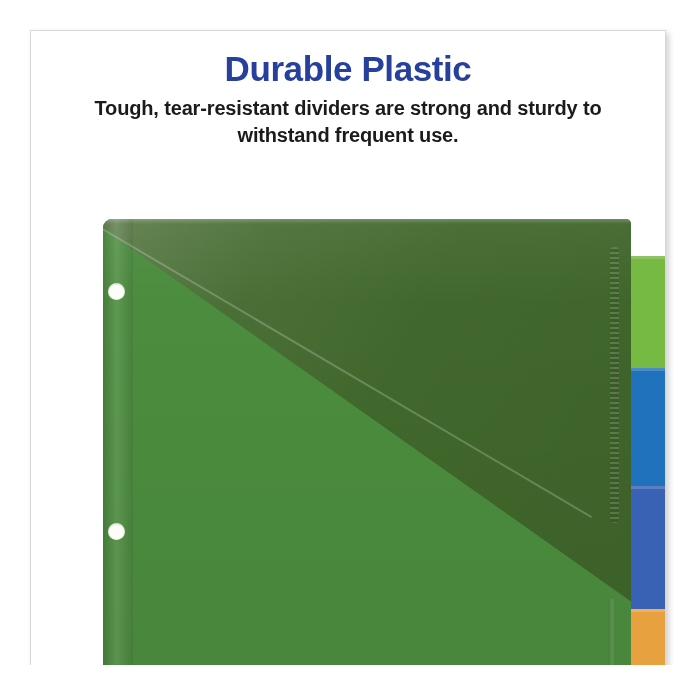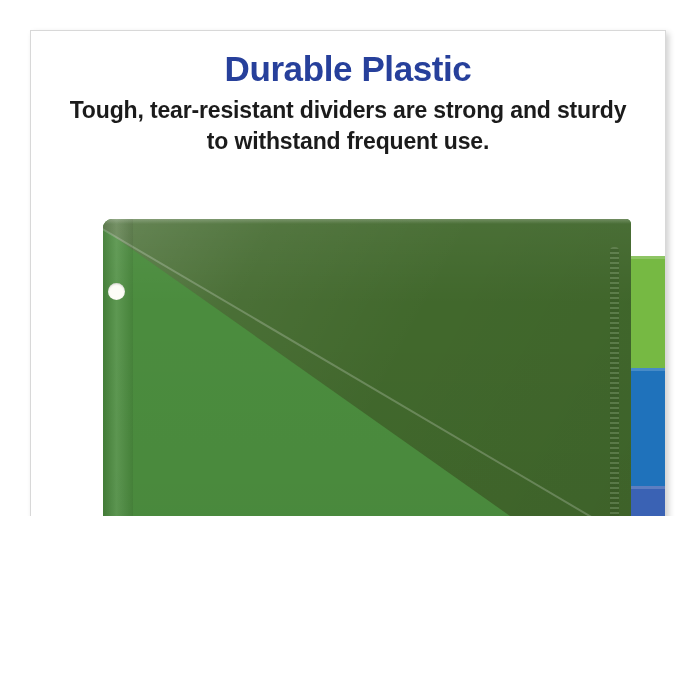--- a/index.html
+++ b/index.html
@@ -3,21 +3,21 @@
 <meta charset="utf-8">
 <style>
   html, body {
     margin: 0;
     padding: 0;
     background: #ffffff;
   }
   #stage {
     position: relative;
     width: 700px;
-    height: 516px;
+    height: 665px;
     background: #ffffff;
     font-family: "Liberation Sans", sans-serif;
     overflow: hidden;
   }
 
   
   #frame {
     position: absolute;
     left: 30px;
     top: 30px;
@@ -42,21 +42,21 @@
     font-size: 35px;
     font-weight: bold;
     color: #27409b;
     letter-spacing: -0.4px;
     line-height: 1.12;
     margin: 0;
   }
   #subhead {
     margin: 7px auto 0;
     width: 560px;
-    font-size: 23px;
+    font-size: 20px;
     font-weight: bold;
     color: #1b1b1b;
     line-height: 1.32;
     letter-spacing: -0.15px;
   }
 
   
   #product {
     position: absolute;
     left: 0;

